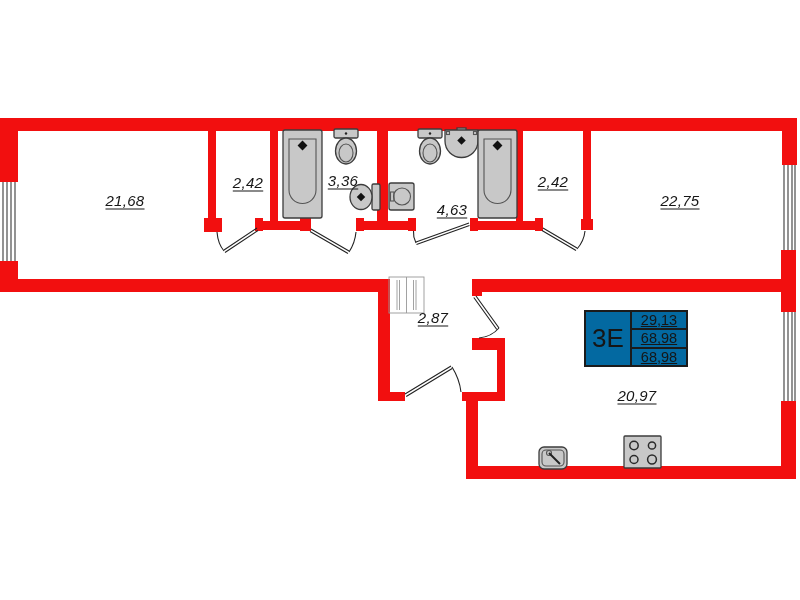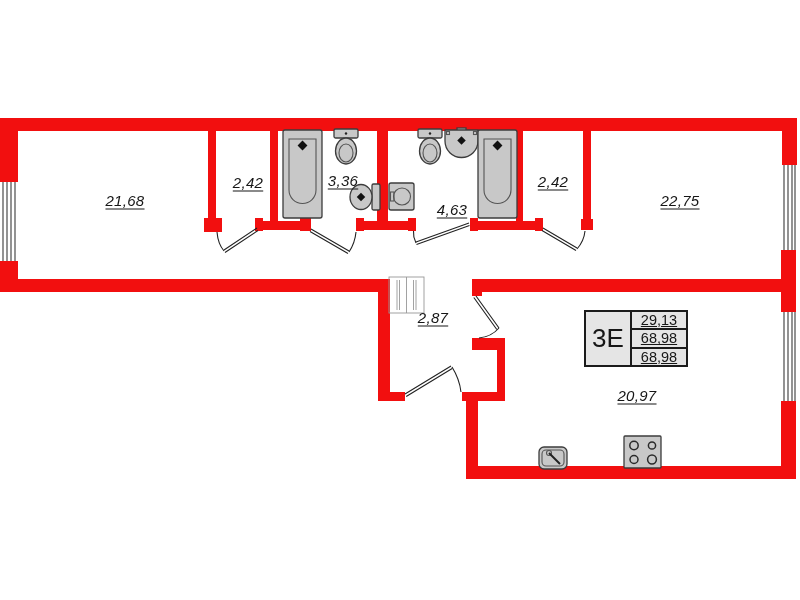--- a/index.html
+++ b/index.html
@@ -10,21 +10,21 @@
   .winline{stroke:#4a4a4a;stroke-width:1.2;}
   .door{stroke:var(--line,#222);stroke-width:1.1;fill:none;}
   .fix{fill:var(--fixture_fill,#c8c8c8);stroke:var(--fixture_stroke,#3c3c3c);stroke-width:1.3;}
   .fixline{fill:none;stroke:#555;stroke-width:1.1;}
   .dia{fill:#111;}
   .burner{fill:none;stroke:#2a2a2a;stroke-width:1.5;}
   .sketch{fill:none;stroke:#979797;stroke-width:0.9;}
   .area-label{position:absolute;transform:translate(-50%,-50%);font-size:15px;color:#161616;
               text-decoration:underline;text-underline-offset:3px;white-space:nowrap;letter-spacing:.3px;font-style:italic;}
   .unit-box{position:absolute;left:584px;top:310px;width:104px;height:57px;display:flex;
-            border:2px solid #1b1b1b;background:#e5e5e5;box-sizing:border-box;}
+            border:2px solid #1b1b1b;background:#0369a1;box-sizing:border-box;}
   .unit-type{width:44px;border-right:2px solid #1b1b1b;display:flex;align-items:center;
              justify-content:center;font-size:26px;color:#161616;}
   .unit-rows{flex:1;display:flex;flex-direction:column;}
   .unit-row{flex:1;display:flex;align-items:center;justify-content:center;font-size:14.5px;
             color:#161616;border-bottom:2px solid #1b1b1b;text-decoration:underline;}
   .unit-row:last-child{border-bottom:none;}
 </style>
 </head>
 <body>
 

